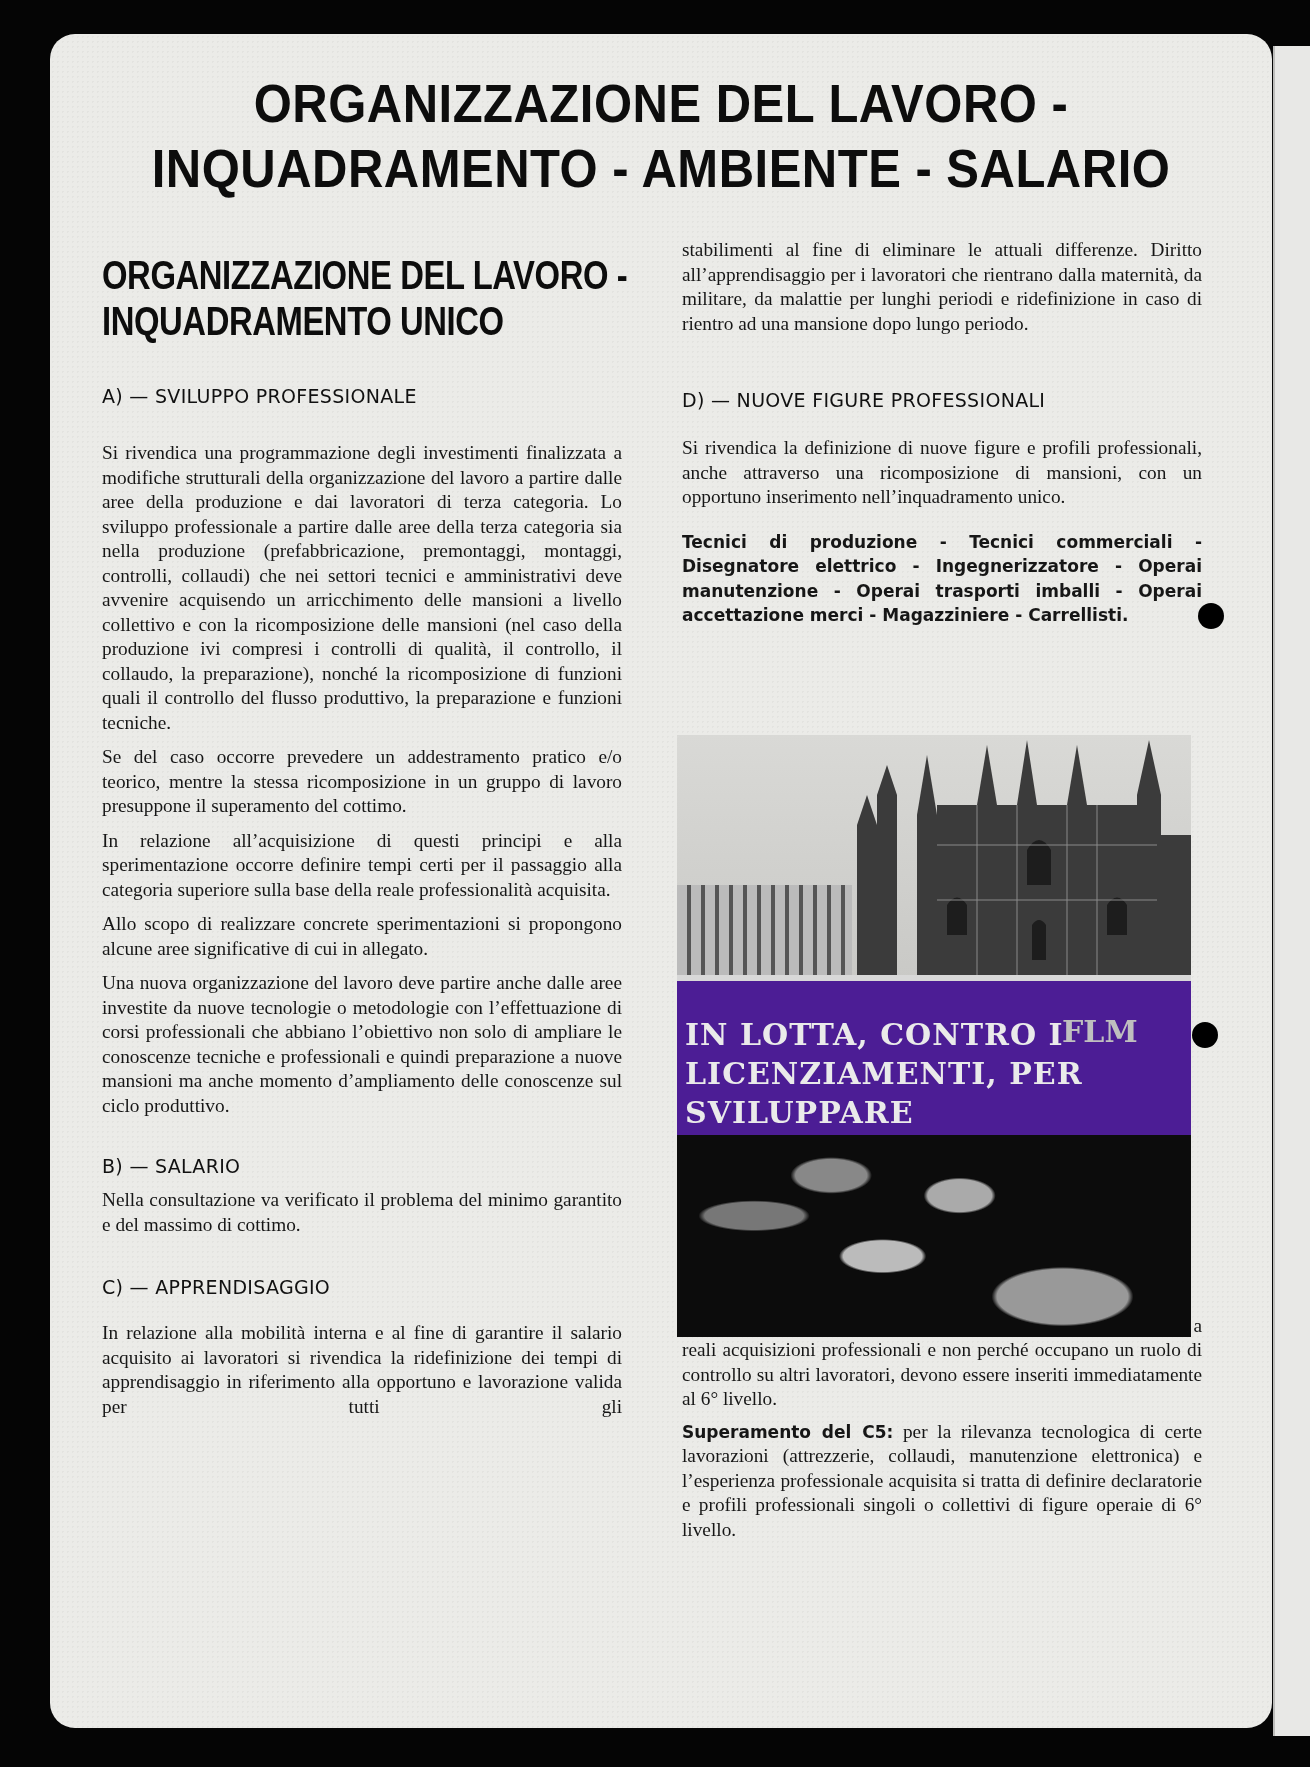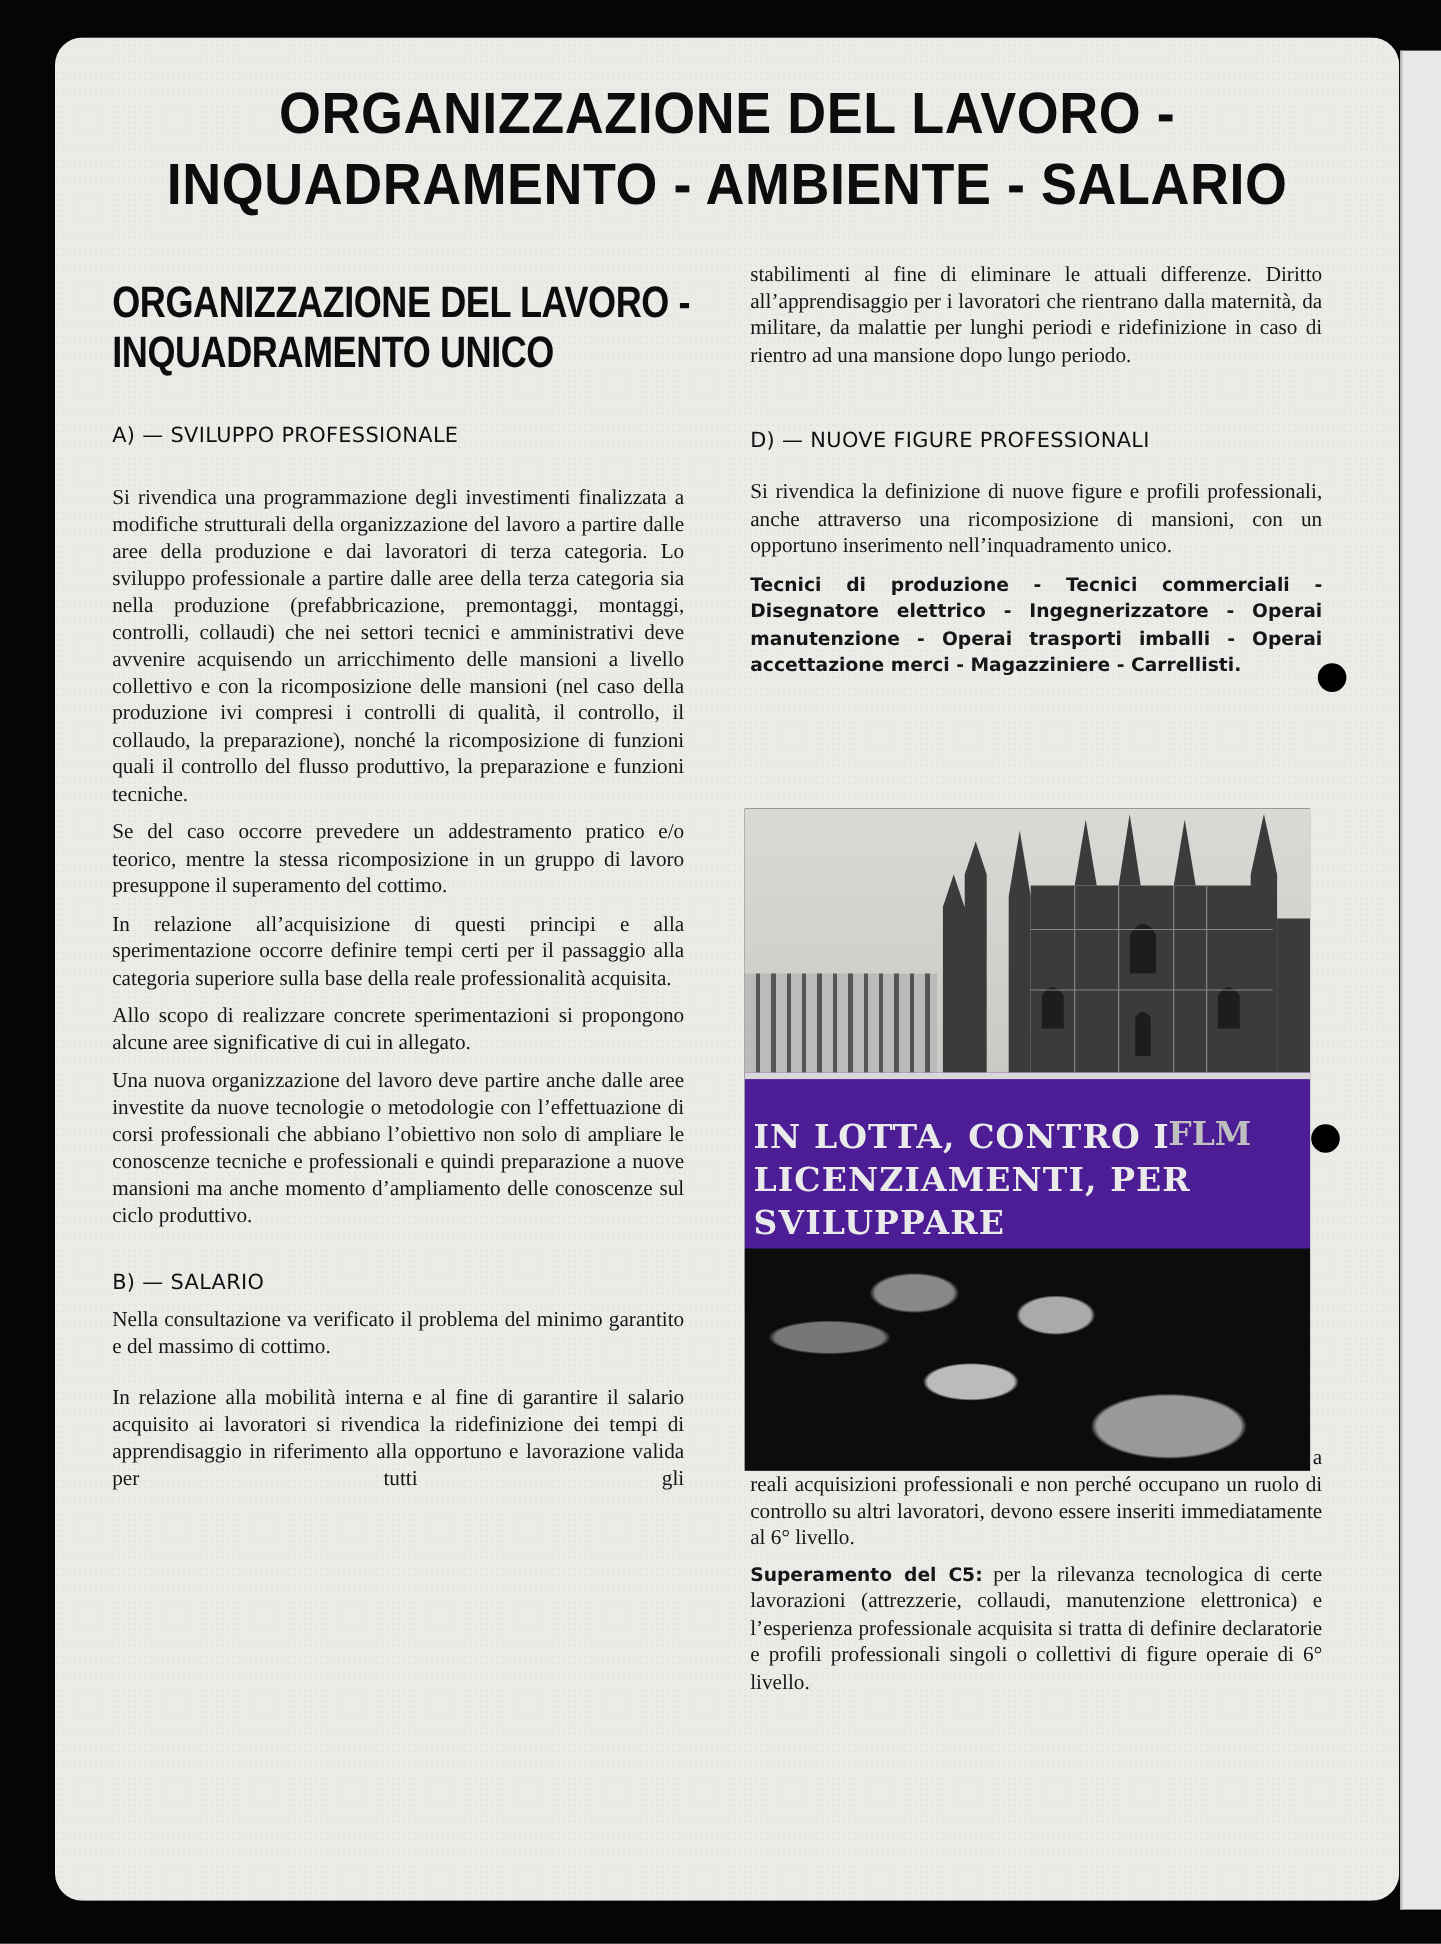--- a/index.html
+++ b/index.html
@@ -101,29 +101,30 @@
     <div class="sub-h" style="margin-top:40px">A) — SVILUPPO PROFESSIONALE</div>
     <p class="body" style="margin-top:33px">Si rivendica una programmazione degli investimenti finalizzata a modifiche strutturali della organizzazione del lavoro a partire dalle aree della produzione e dai lavoratori di terza categoria. Lo sviluppo professionale a partire dalle aree della terza categoria sia nella produzione (prefabbricazione, premontaggi, montaggi, controlli, collaudi) che nei settori tecnici e amministrativi deve avvenire acquisendo un arricchimento delle mansioni a livello collettivo e con la ricomposizione delle mansioni (nel caso della produzione ivi compresi i controlli di qualità, il controllo, il collaudo, la preparazione), nonché la ricomposizione di funzioni quali il controllo del flusso produttivo, la preparazione e funzioni tecniche.</p>
     <p class="body" style="margin-top:10px">Se del caso occorre prevedere un addestramento pratico e/o teorico, mentre la stessa ricomposizione in un gruppo di lavoro presuppone il superamento del cottimo.</p>
     <p class="body" style="margin-top:10px">In relazione all’acquisizione di questi principi e alla sperimentazione occorre definire tempi certi per il passaggio alla categoria superiore sulla base della reale professionalità acquisita.</p>
     <p class="body" style="margin-top:10px">Allo scopo di realizzare concrete sperimentazioni si propongono alcune aree significative di cui in allegato.</p>
     <p class="body" style="margin-top:10px">Una nuova organizzazione del lavoro deve partire anche dalle aree investite da nuove tecnologie o metodologie con l’effettuazione di corsi professionali che abbiano l’obiettivo non solo di ampliare le conoscenze tecniche e professionali e quindi preparazione a nuove mansioni ma anche momento d’ampliamento delle conoscenze sul ciclo produttivo.</p>
 
     <div class="sub-h" style="margin-top:36px">B) — SALARIO</div>
     <p class="body" style="margin-top:10px">Nella consultazione va verificato il problema del minimo garantito e del massimo di cottimo.</p>
 
+    <div class="sub-h" style="margin-top:38px">C) — APPRENDISAGGIO</div>
     <p class="body" style="margin-top:22px; text-align-last: justify;">In relazione alla mobilità interna e al fine di garantire il salario acquisito ai lavoratori si rivendica la ridefinizione dei tempi di apprendisaggio in riferimento alla opportuno e lavorazione valida per tutti gli</p>
   </div>
 
   <div class="col col-right">
     <p class="body">stabilimenti al fine di eliminare le attuali differenze. Diritto all’apprendisaggio per i lavoratori che rientrano dalla maternità, da militare, da malattie per lunghi periodi e ridefinizione in caso di rientro ad una mansione dopo lungo periodo.</p>
 
     <div class="sub-h" style="margin-top:52px">D) — NUOVE FIGURE PROFESSIONALI</div>
     <p class="body" style="margin-top:24px">Si rivendica la definizione di nuove figure e profili professionali, anche attraverso una ricomposizione di mansioni, con un opportuno inserimento nell’inquadramento unico.</p>
-    <p class="bold-list" style="margin-top:10px">Tecnici di produzione - Tecnici commerciali - Disegnatore elettrico - Ingegnerizzatore - Operai manutenzione - Operai trasporti imballi - Operai accettazione merci - Magazziniere - Carrellisti.</p>
+    <p class="bold-list" style="margin-top:20px">Tecnici di produzione - Tecnici commerciali - Disegnatore elettrico - Ingegnerizzatore - Operai manutenzione - Operai trasporti imballi - Operai accettazione merci - Magazziniere - Carrellisti.</p>
   </div>
 
   <div class="col" style="left:632px; top:1201px;">
     <div class="sub-h">E) — INQUADRAMENTO UNICO</div>
     <p class="body" style="margin-top:22px">Applicazione C.C.N.L. o di accordi aziendali:</p>
     <p class="body" style="margin-top:8px"><span class="lead">Superamento A5S:</span><span> lavoratori inquadrati in A5S in seguito a reali acquisizioni professionali e non perché occupano un ruolo di controllo su altri lavoratori, devono essere inseriti immediatamente al 6° livello.</span></p>
     <p class="body" style="margin-top:8px"><span class="lead">Superamento del C5:</span><span> per la rilevanza tecnologica di certe lavorazioni (attrezzerie, collaudi, manutenzione elettronica) e l’esperienza professionale acquisita si tratta di definire declaratorie e profili professionali singoli o collettivi di figure operaie di 6° livello.</span></p>
   </div>
 
   <div class="punch" style="left:1148px; top:569px;"></div>

